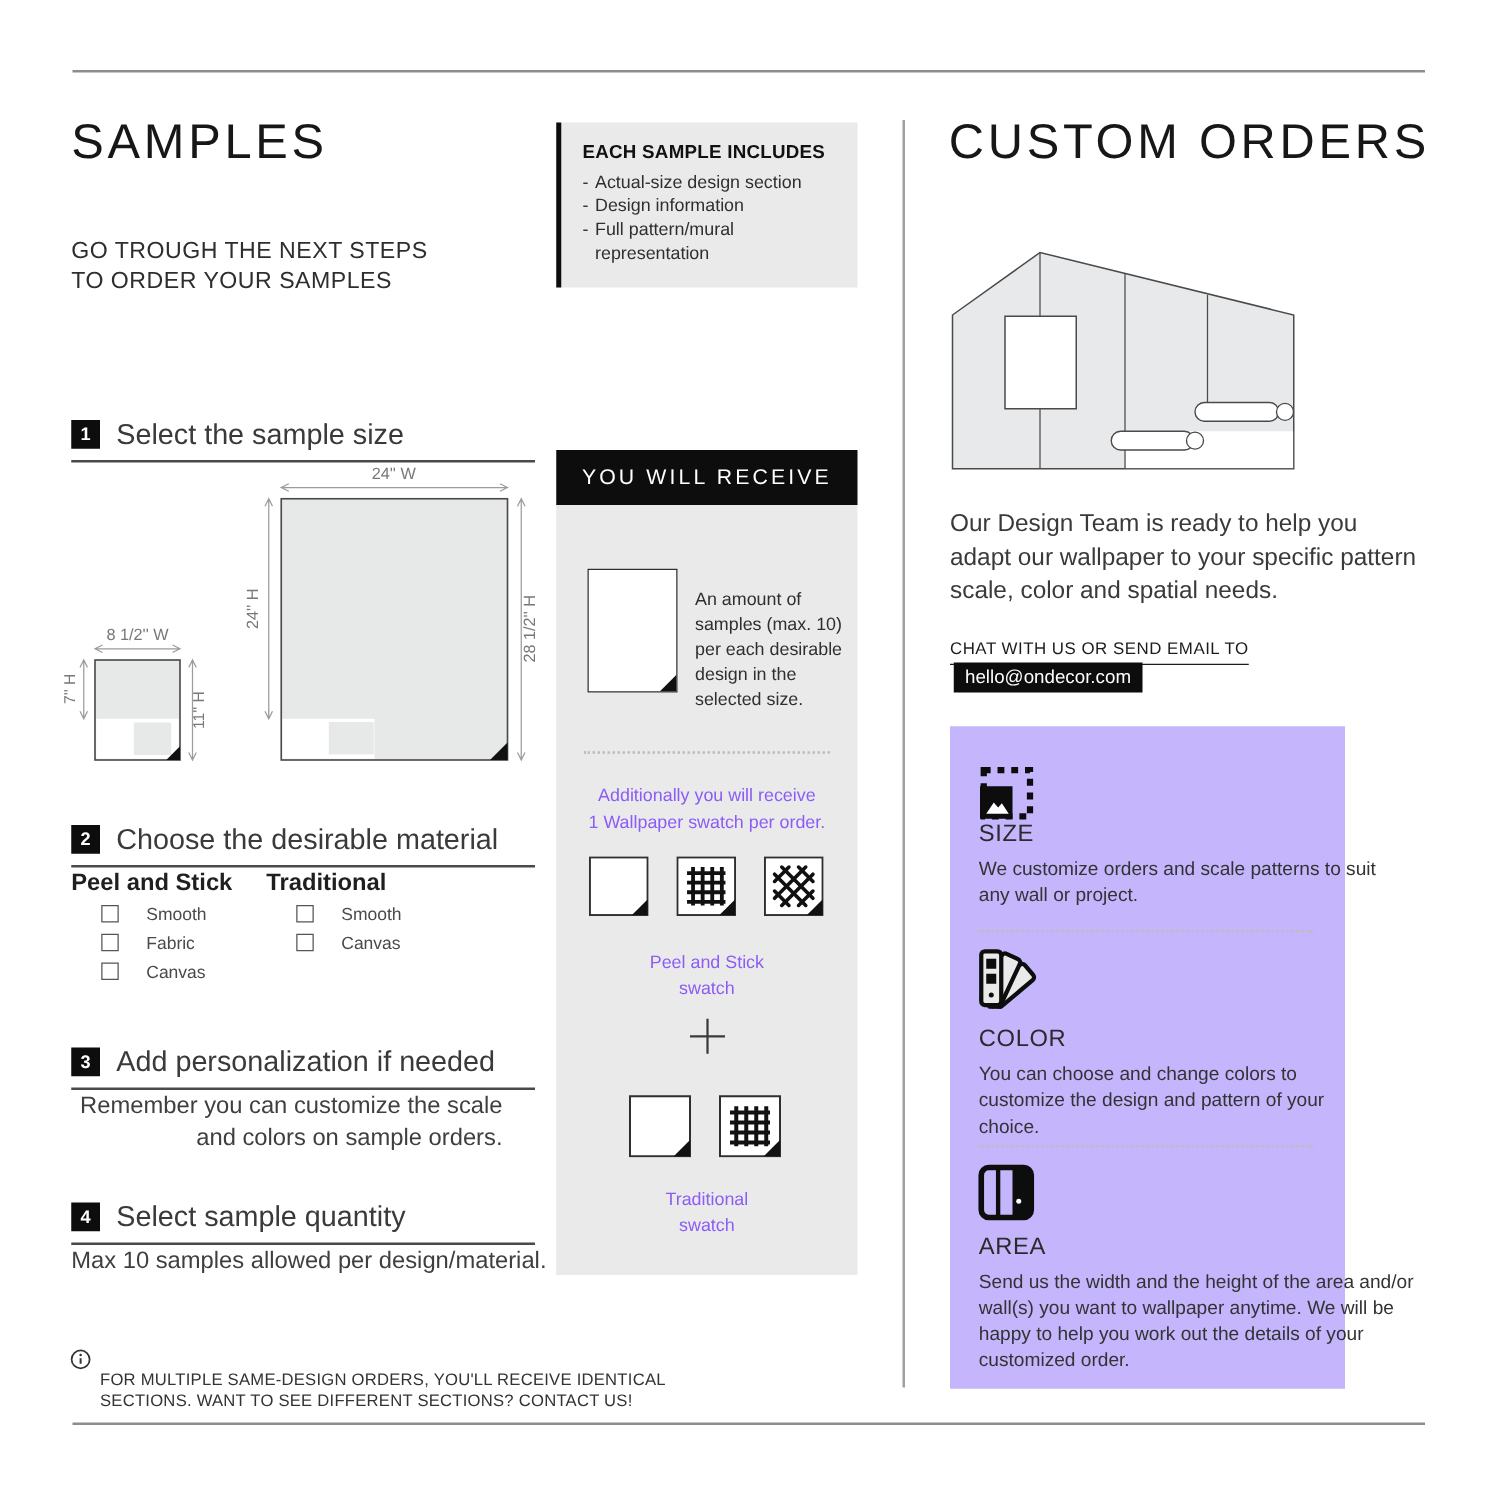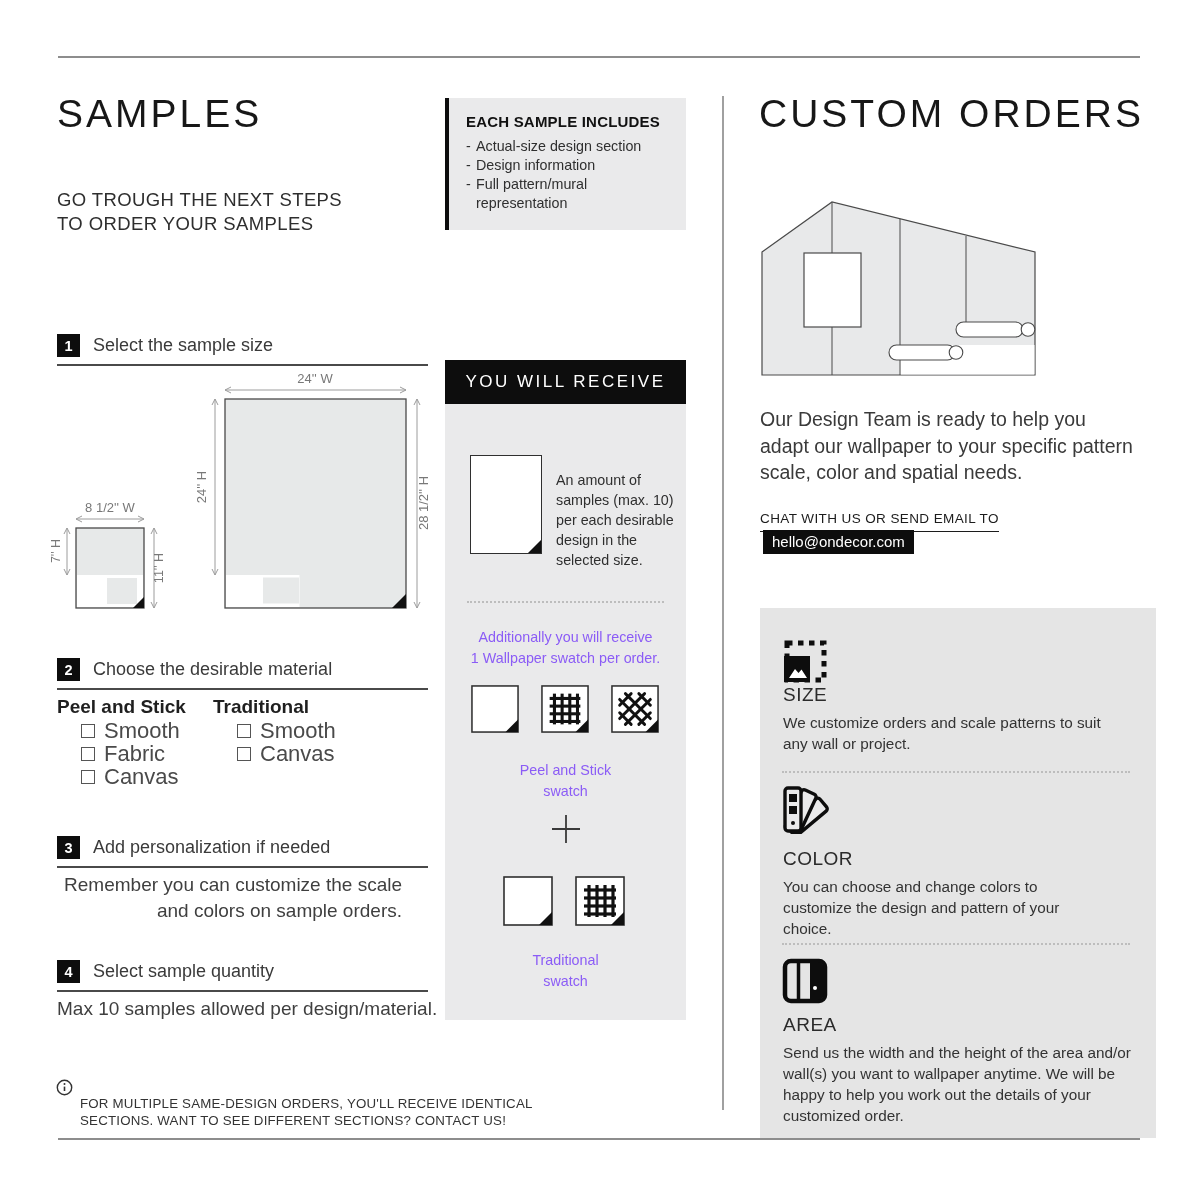--- a/index.html
+++ b/index.html
@@ -9,24 +9,24 @@
   .rule{position:absolute;left:58px;width:1082px;border-top:2px solid #8d8d8d;}
   .vdivider{position:absolute;left:722px;top:96px;width:2px;height:1014px;background:#a0a0a0;}
 
   
   .big-title{font-size:39px;letter-spacing:3px;color:#171717;font-weight:400;text-align:right;}
   .subtitle{font-size:18.5px;line-height:1.3;letter-spacing:.4px;color:#2e2e2e;}
   .step-row{position:absolute;left:57px;width:371px;display:flex;align-items:center;gap:13px;
             border-bottom:2px solid #4a4a4a;padding-bottom:7px;}
   .step-badge{width:23px;height:23px;background:#0d0d0d;color:#fff;font-size:14.5px;font-weight:bold;
               display:flex;align-items:center;justify-content:center;flex:0 0 23px;}
-  .step-title{font-size:18px;color:#3a3a3a;}
+  .step-title{font-size:23px;color:#3a3a3a;}
   .step-desc{position:absolute;left:57px;font-size:19px;line-height:1.36;color:#3f3f3f;}
   .mat-head{position:absolute;font-size:19px;font-weight:bold;color:#1f1f1f;}
-  .opt{position:absolute;display:flex;align-items:center;gap:9px;font-size:22px;color:#4a4a4a;height:20px;padding-left:24px;}
+  .opt{position:absolute;display:flex;align-items:center;gap:22px;font-size:14px;color:#4a4a4a;height:20px;padding-left:24px;}
   .cbx{width:12px;height:12px;border:1.5px solid #555;display:inline-block;background:#fff;flex:0 0 12px;}
   .footnote{position:absolute;left:56px;top:1078px;display:flex;gap:7px;align-items:flex-start;}
   .footnote-text{font-size:13.3px;line-height:1.3;letter-spacing:.2px;color:#333;margin-top:17px;}
 
   
   .inc-box{position:absolute;left:445px;top:98px;width:241px;height:132px;box-sizing:border-box;
            background:#eaeaeb;border-left:4px solid #0d0d0d;padding:15px 12px 12px 17px;}
   .inc-title{font-size:15px;font-weight:bold;letter-spacing:.2px;color:#111;margin-bottom:7px;}
   .inc-item{position:relative;padding-left:10px;font-size:14.3px;line-height:1.33;color:#2f2f2f;}
   .inc-item::before{content:"-";position:absolute;left:0;}
@@ -43,21 +43,21 @@
   .dotted{position:absolute;border-top:2px dotted #bdbdbd;}
   .center-txt{position:absolute;left:0;right:0;text-align:center;font-size:14.3px;line-height:1.45;color:#8b5cf6;}
   .swatch-row{position:absolute;display:flex;gap:22px;}
 
   
   .intro{position:absolute;left:760px;top:406px;width:378px;font-size:19.5px;line-height:1.36;color:#3a3a3a;}
   .chat-label{position:absolute;left:760px;top:511px;font-size:13.5px;letter-spacing:.4px;color:#1c1c1c;
               border-bottom:1.5px solid #1c1c1c;padding-bottom:5px;}
   .email-badge{position:absolute;left:763px;top:530px;background:#0d0d0d;color:#fff;font-size:15px;
                padding:3px 9px 4px 9px;}
-  .feat-panel{position:absolute;left:760px;top:608px;width:396px;height:530px;background:#e5e5e5;}
+  .feat-panel{position:absolute;left:760px;top:581px;width:316px;height:530px;background:#c4b5fd;}
   .feat-title{position:absolute;left:23px;font-size:19px;letter-spacing:.5px;color:#2b2b2b;}
   .feat-text{position:absolute;left:23px;font-size:15.3px;line-height:1.38;color:#333;}
   .svg-icon{position:absolute;left:22px;}
   svg text{font-family:"Liberation Sans",sans-serif;}
 </style>
 </head>
 <body>
 
 <div class="page">
 

